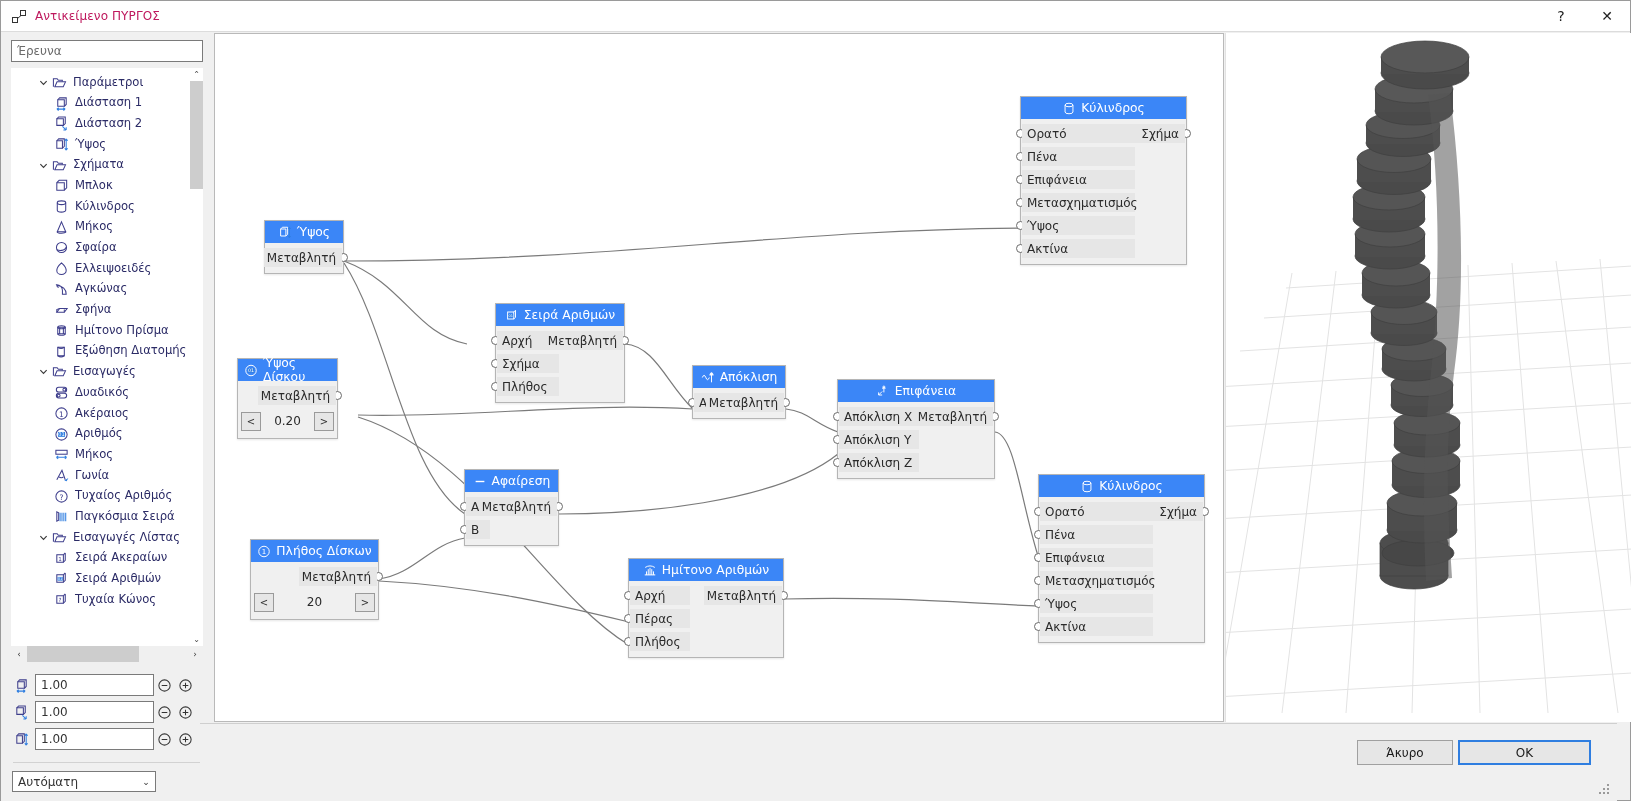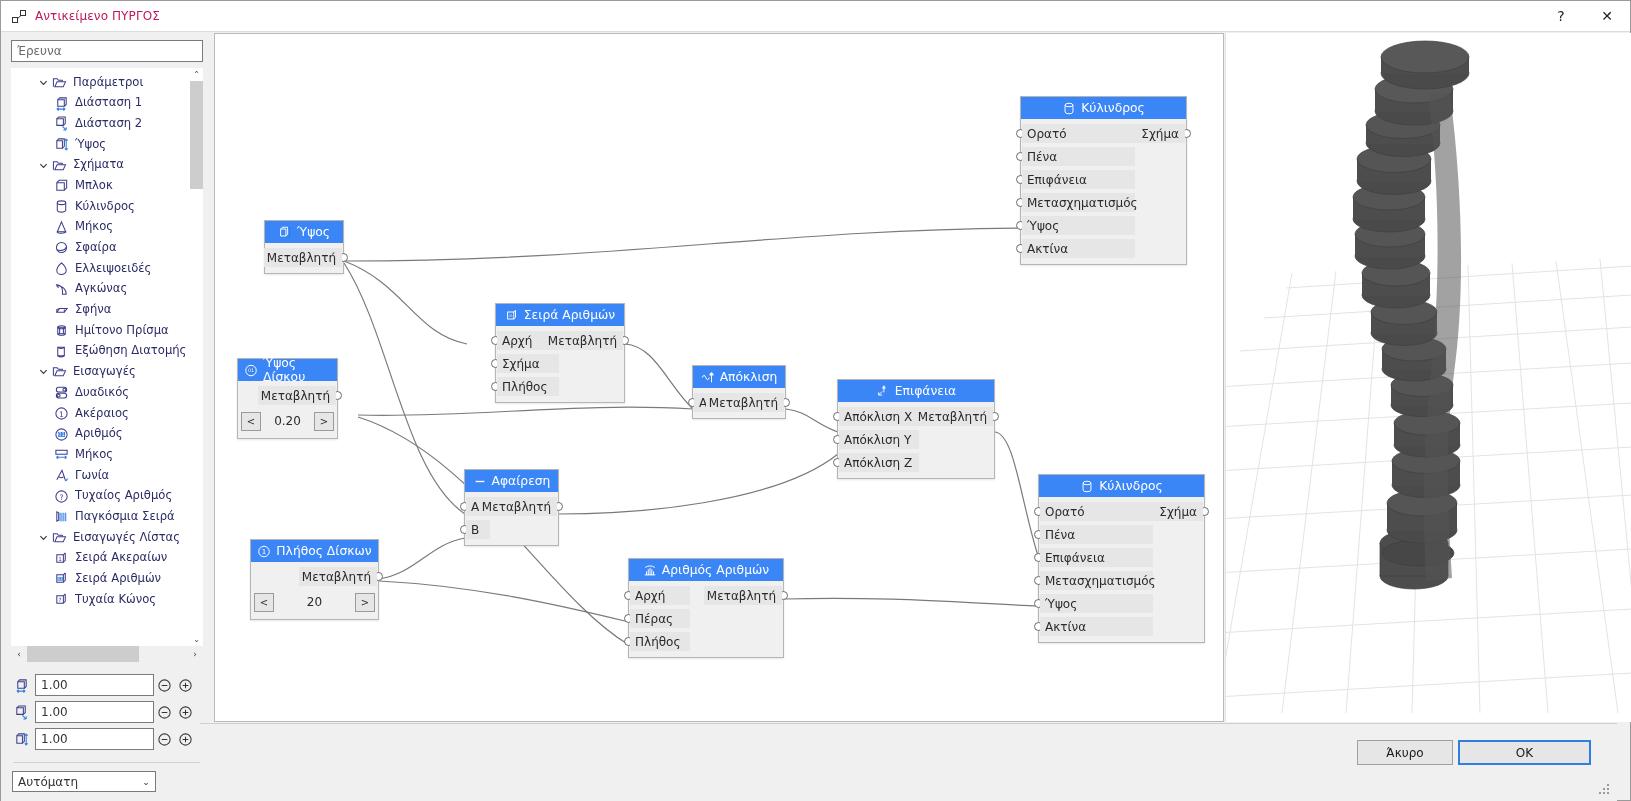--- a/index.html
+++ b/index.html
@@ -888,21 +888,21 @@
         </div>
         <div class="node" style="left: 413px; top: 524px; width: 156px;">
           <div class="nhead">
             <span class="nh-icon">
               <svg width="15" height="15" viewBox="0 0 16 16" fill="none" stroke="#ffffff" stroke-width="1.1">
                 <path d="M2 13 h12" stroke-width="1.2"></path>
                 <path d="M4 13 V9 M6 13 V6.5 M8 13 V5 M10 13 V6.5 M12 13 V9"></path>
                 <path d="M2.5 4.5 q5.5 -3.5 11 0"></path>
               </svg>
             </span>
-            <span>Αριθμός Αριθμών</span>
+            <span>Ημίτονο Αριθμών</span>
           </div>
           <div class="nbody">
             <div class="port-row">
               <span class="dot l" style="top: 7px;"></span>
               <span class="port-in" style="width: 60px;">Αρχή</span>
               <span class="dot r" style="top: 7px;"></span>
               <span class="port-out" style="width: 78px;">Μεταβλητή</span>
             </div>
             <div class="port-row">
               <span class="dot l" style="top: 7px;"></span>

